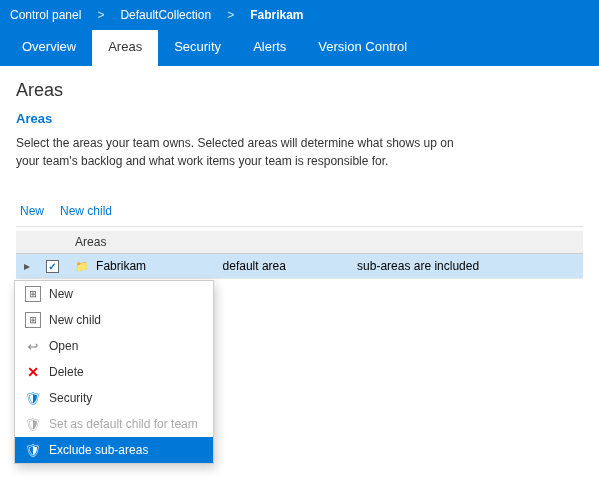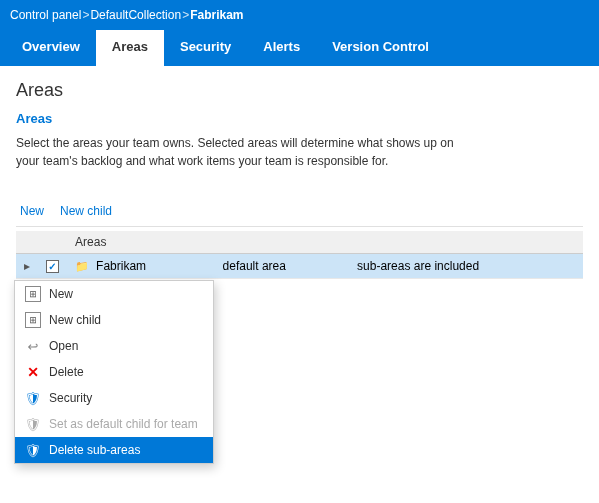--- a/index.html
+++ b/index.html
@@ -11,21 +11,21 @@
       padding: 0 10px;
       display: flex;
       align-items: center;
       height: 30px;
     }
     .top-nav .breadcrumb {
       color: #fff;
       font-size: 12px;
       display: flex;
       align-items: center;
-      gap: 1px;
+      gap: 16px;
     }
     .top-nav .breadcrumb .sep { opacity: 0.8; }
     .top-nav .breadcrumb .current { font-weight: bold; }
 
     
     .tab-bar {
       background: #0078d7;
       display: flex;
       align-items: stretch;
       height: 36px;
@@ -33,21 +33,20 @@
     }
     .tab {
       color: #fff;
       padding: 0 16px;
       display: flex;
       align-items: center;
       cursor: pointer;
       font-size: 13px;
       border-bottom: 3px solid transparent;
       white-space: nowrap;
-      font-weight: bold;
     }
     .tab.active {
       background: #fff;
       color: #333;
       border-bottom: 3px solid #fff;
     }
 
     
     .main {
       padding: 14px 16px 0 16px;
@@ -274,15 +273,15 @@
     <span>Security</span>
   </div>
 
   <div class="context-menu-item disabled">
     <span class="menu-icon icon-shield-disabled">🛡</span>
     <span>Set as default child for team</span>
   </div>
 
   <div class="context-menu-item highlighted">
     <span class="menu-icon icon-shield-highlight">🛡</span>
-    <span>Delete sub-areas</span>
+    <span>Exclude sub-areas</span>
   </div>
 </div>
 
 </body></html>

